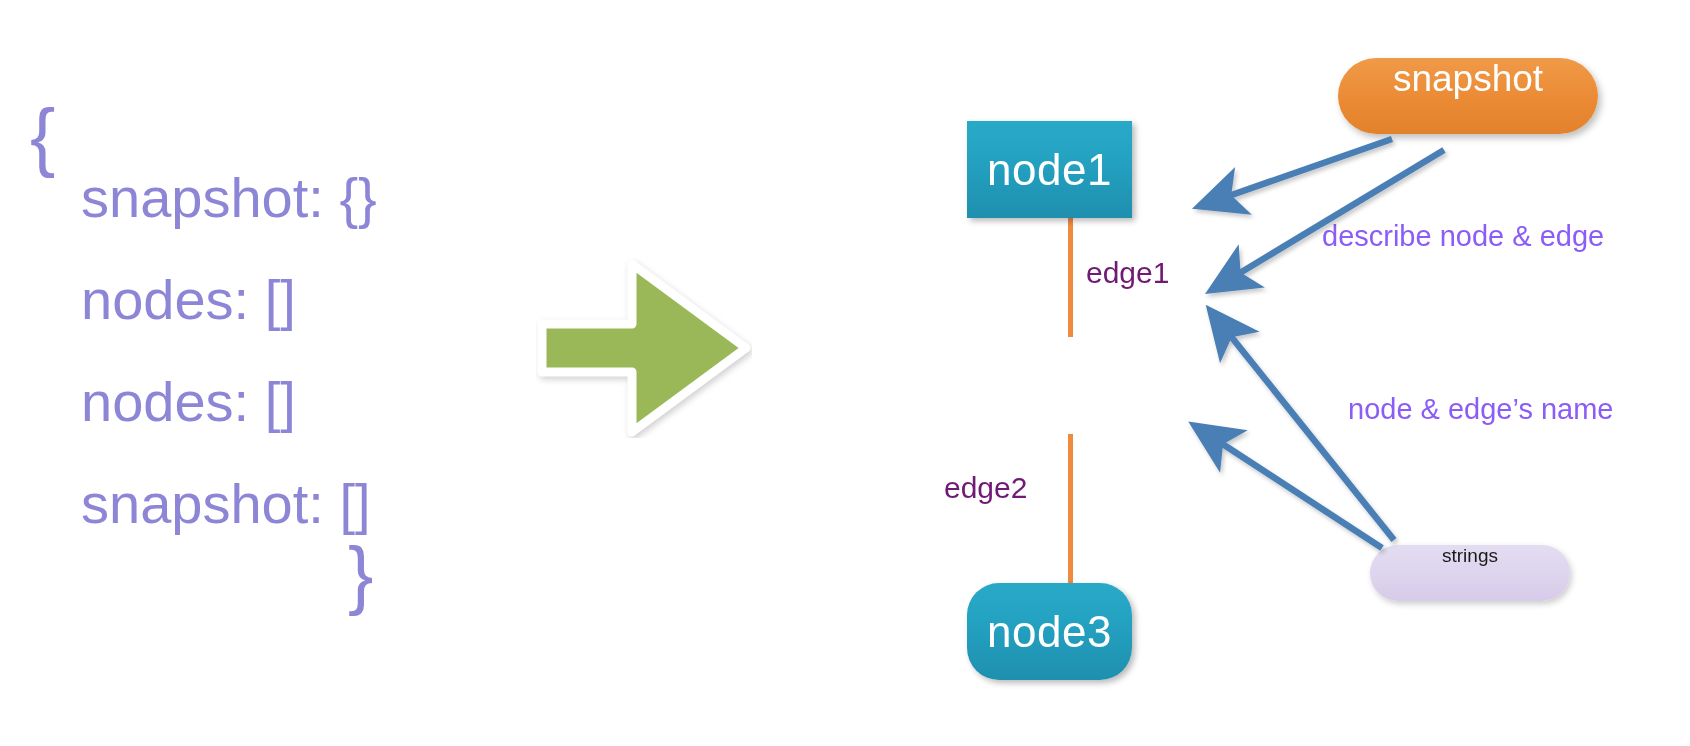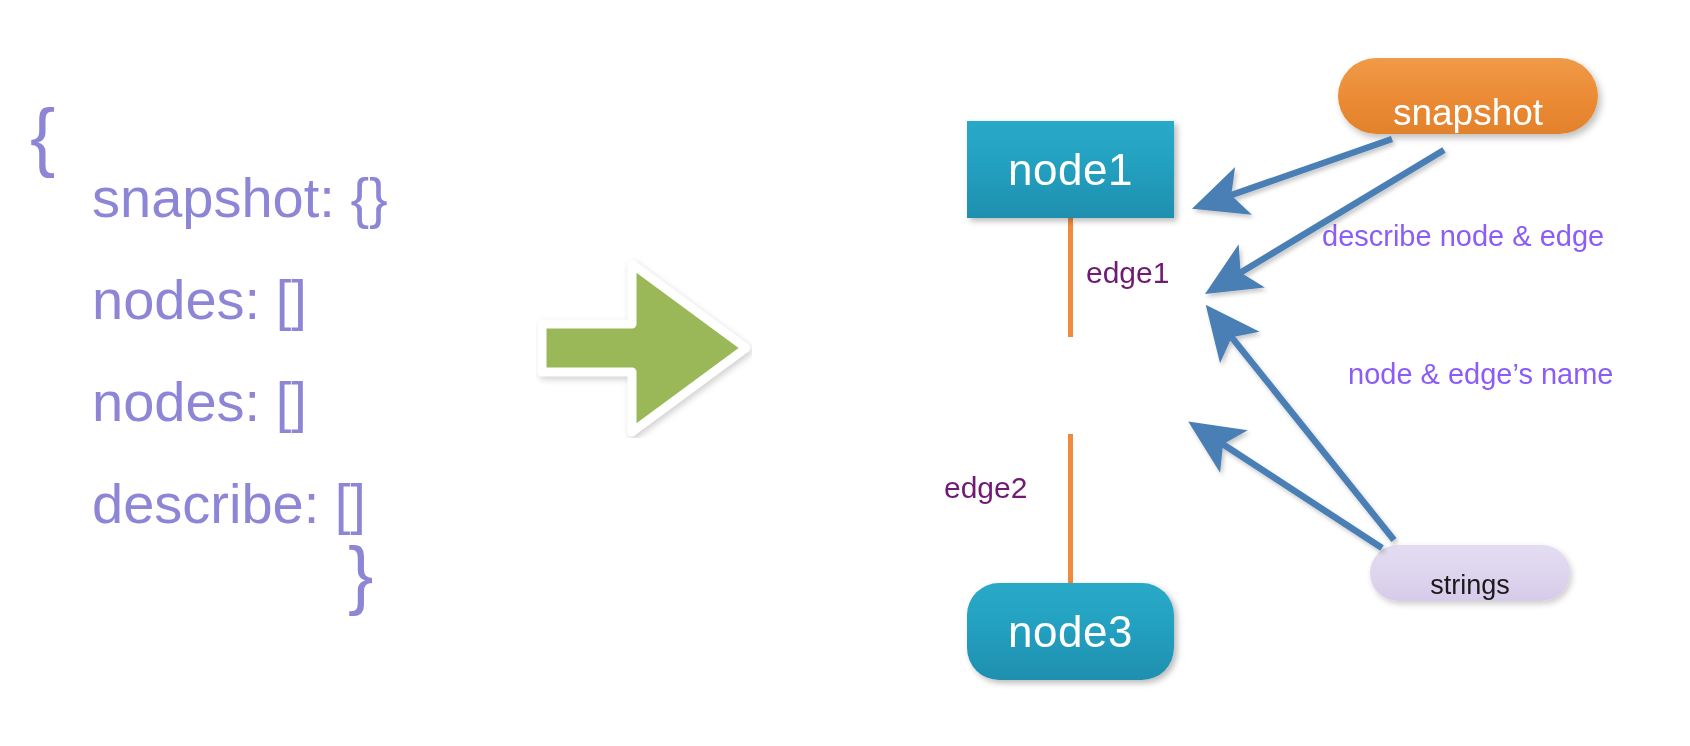--- a/index.html
+++ b/index.html
@@ -5,84 +5,84 @@
   html,body{margin:0;padding:0;background:#ffffff;}
   body{width:1690px;height:746px;overflow:hidden;
        font-family:"Liberation Sans",sans-serif;}
   #stage{position:relative;width:1690px;height:746px;background:#fff;}
 
   
   .json-text{position:absolute;color:#8d86d6;font-weight:400;
              font-family:"Liberation Sans",sans-serif;white-space:pre;}
   .brace-open{left:30px;top:92px;font-size:76px;}
   .brace-close{left:348px;top:530px;font-size:76px;}
-  .jline{font-size:56px;left:92px;}
+  .jline{font-size:56px;left:81px;}
   .jl0{top:165px;}
   .jl1{top:267px;}
   .jl2{top:369px;}
   .jl3{top:471px;}
 
   
   #green-arrow{position:absolute;left:536px;top:258px;width:216px;height:180px;}
 
   
-  .node-box{position:absolute;width:207px;height:97px;
+  .node-box{position:absolute;width:165px;height:97px;
             background:linear-gradient(180deg,#29a9c8 0%,#24a2c2 38%,#1f8fae 100%);
             box-shadow:3px 3px 6px rgba(0,0,0,0.28);
             display:flex;align-items:center;justify-content:center;}
   .node-box span{color:#ffffff;font-size:44px;font-weight:400;
                  letter-spacing:.5px;font-family:"Liberation Sans",sans-serif;}
   #node1{left:967px;top:121px;}
   #node2{left:967px;top:337px;}
   #node3{left:967px;top:583px;border-radius:32px;}
 
   
   .edge-line{position:absolute;width:5px;background:#ef8b3f;}
   #edge-line-1{left:1068px;top:218px;height:119px;}
   #edge-line-2{left:1068px;top:434px;height:149px;}
 
   .edge-label{position:absolute;color:#701a75;font-size:30px;
               font-family:"Liberation Sans",sans-serif;white-space:nowrap;}
   #edge1-label{left:1086px;top:256px;}
   #edge2-label{left:944px;top:471px;}
 
   
-  .pill{position:absolute;display:flex;align-items:flex-end;justify-content:center;
+  .pill{position:absolute;display:flex;align-items:flex-start;justify-content:center;
         border-radius:44px;}
   #snapshot-pill{left:1338px;top:58px;width:260px;height:76px;
         background:linear-gradient(180deg,#f09a48 0%,#eb8a35 55%,#e2822c 100%);
         box-shadow:3px 4px 7px rgba(0,0,0,0.25);}
   #snapshot-pill span{color:#fff;font-size:37px;}
   #strings-pill{left:1370px;top:545px;width:200px;height:56px;
         background:linear-gradient(180deg,#e3ddf2 0%,#ddd4ee 55%,#d6cbe9 100%);
         box-shadow:2px 3px 6px rgba(0,0,0,0.20);}
-  #strings-pill span{color:#1a1a1a;font-size:27px;margin-top:28px;}
+  #strings-pill span{color:#1a1a1a;font-size:19px;}
 
   
   .annot{position:absolute;color:#8b5cf6;font-size:29px;white-space:nowrap;
          font-family:"Liberation Sans",sans-serif;}
   #annot-describe{left:1322px;top:220px;}
-  #annot-name{left:1348px;top:358px;}
+  #annot-name{left:1348px;top:393px;}
 
   
   #arrow-layer{position:absolute;left:0;top:0;width:1690px;height:746px;
                pointer-events:none;}
 </style>
 </head>
 <body>
 
 <div id="stage">
 
   <div>
     <div class="json-text brace-open">{</div>
 
     <div class="json-text jline jl0">snapshot: {}</div>
     <div class="json-text jline jl1">nodes: []</div>
     <div class="json-text jline jl2">nodes: []</div>
-    <div class="json-text jline jl3">describe: []</div>
+    <div class="json-text jline jl3">snapshot: []</div>
 
     <div class="json-text brace-close">}</div>
   </div>
 
   <svg id="green-arrow" viewBox="0 0 216 180">
     <polygon points="6,66 96,66 96,6 210,90 96,174 96,114 6,114" fill="#9ab858" stroke="#ffffff" stroke-width="9" stroke-linejoin="round" style="filter:drop-shadow(2px 3px 3px rgba(0,0,0,0.18))"></polygon>
   </svg>
 
   <div class="edge-line" id="edge-line-1"></div>
   <div class="edge-line" id="edge-line-2"></div>

